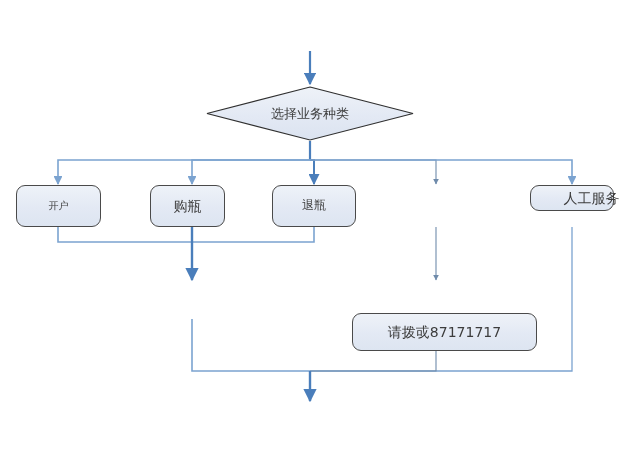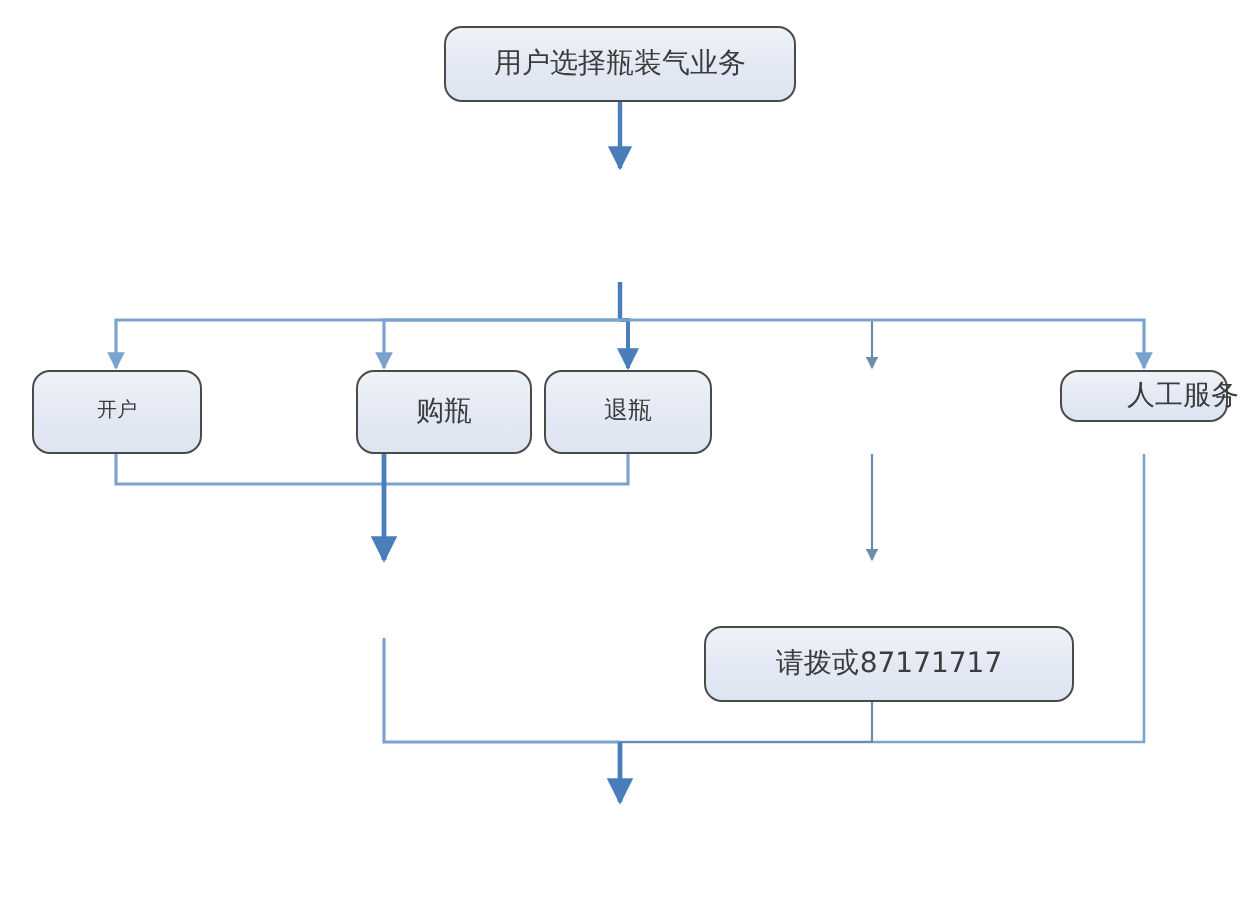--- a/index.html
+++ b/index.html
@@ -91,21 +91,21 @@
   .predef .bar.left { left: 10px; }
   .predef .bar.right { right: 10px; }
   .predef .cap {
     position: relative;
     color: #3c3c3c;
     white-space: nowrap;
     line-height: 1.15;
   }
   .t-start   { left: 222px; top: 13px;  width: 176px; height: 38px; font-size: 14px; }
   .t-opt1    { left: 16px;  top: 185px; width: 85px;  height: 42px; font-size: 10px; }
-  .t-opt2    { left: 150px; top: 185px; width: 88px;  height: 42px; font-size: 14px; margin-left: 28px; }
+  .t-opt2    { left: 150px; top: 185px; width: 75px;  height: 42px; font-size: 14px; }
   .t-opt3    { left: 272px; top: 185px; width: 84px;  height: 42px; font-size: 12px; }
   .t-opt4    { left: 394px; top: 185px; width: 84px;  height: 42px; font-size: 14px; }
   .t-opt5    { left: 530px; top: 185px; width: 84px;  height: 26px; font-size: 14px; padding-left: 39px; }
   .t-predef  { left: 100px; top: 281px; width: 185px; height: 38px; font-size: 13px; }
   .t-phone   { left: 352px; top: 281px; width: 185px; height: 38px; font-size: 14px; margin-top: 32px; }
   .t-end     { left: 256px; top: 402px; width: 110px; height: 40px; font-size: 14px; }
   .t-diamond { left: 205px; top: 86px;  width: 210px; height: 55px; font-size: 13px; }
 </style>
 </head>
 <body>
@@ -143,24 +143,34 @@
 
     <path d="M 572 227 L 572 371 L 310 371" fill="none" stroke="#7ba3d0" stroke-width="1.3"></path>
 
     <path d="M 192 319 L 192 371 L 310 371" fill="none" stroke="#7ba3d0" stroke-width="1.6"></path>
 
     <path d="M 436 319 L 436 371 L 310 371" fill="none" stroke="#6f8bab" stroke-width="1.1"></path>
 
     <path d="M 310 371 L 310 401" fill="none" stroke="#4a7ebb" stroke-width="2.4" marker-end="url(#ah-blue)"></path>
   </svg>
 
-  <div class="node rounded t-start">
-    <span class="cap">用户选择瓶装气业务</span>
+
+  <div class="diamond-wrap t-diamond">
+    <svg width="210" height="55" viewBox="0 0 210 55" xmlns="http://www.w3.org/2000/svg">
+      <defs>
+        <linearGradient id="dgrad" x1="0" y1="0" x2="0" y2="1">
+          <stop offset="0%" stop-color="#eef2f8"></stop>
+          <stop offset="55%" stop-color="#e3e9f4"></stop>
+          <stop offset="100%" stop-color="#dbe3f0"></stop>
+        </linearGradient>
+      </defs>
+      <polygon points="105,1 208,27.5 105,54 2,27.5" fill="url(#dgrad)" stroke="#2f2f2f" stroke-width="1.2"></polygon>
+    </svg>
+    <div class="diamond-label">选择业务种类</div>
   </div>
-
 
   <div class="node rounded t-opt1">
     <span class="cap">开户</span>
   </div>
   <div class="node rounded t-opt2">
     <span class="cap">购瓶</span>
   </div>
   <div class="node rounded t-opt3">
     <span class="cap">退瓶</span>
   </div>

